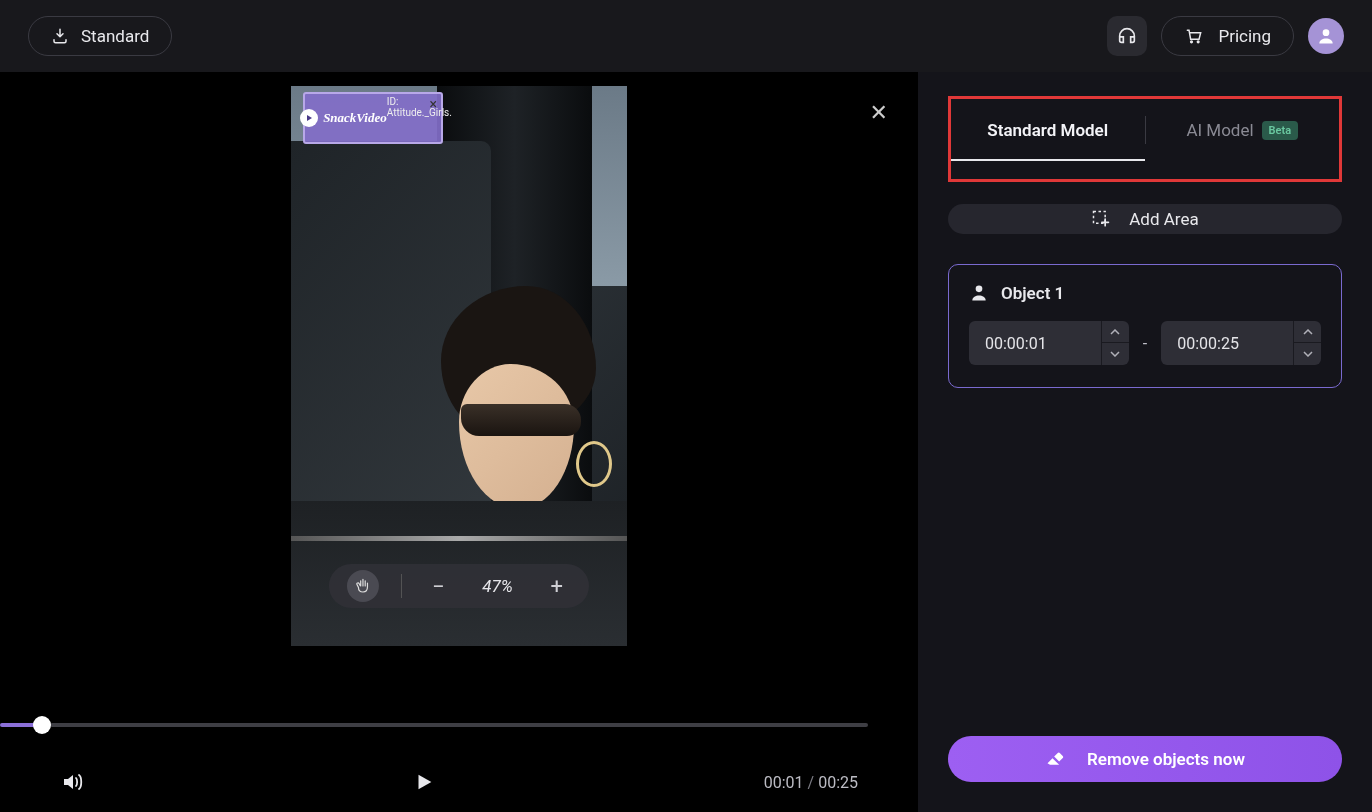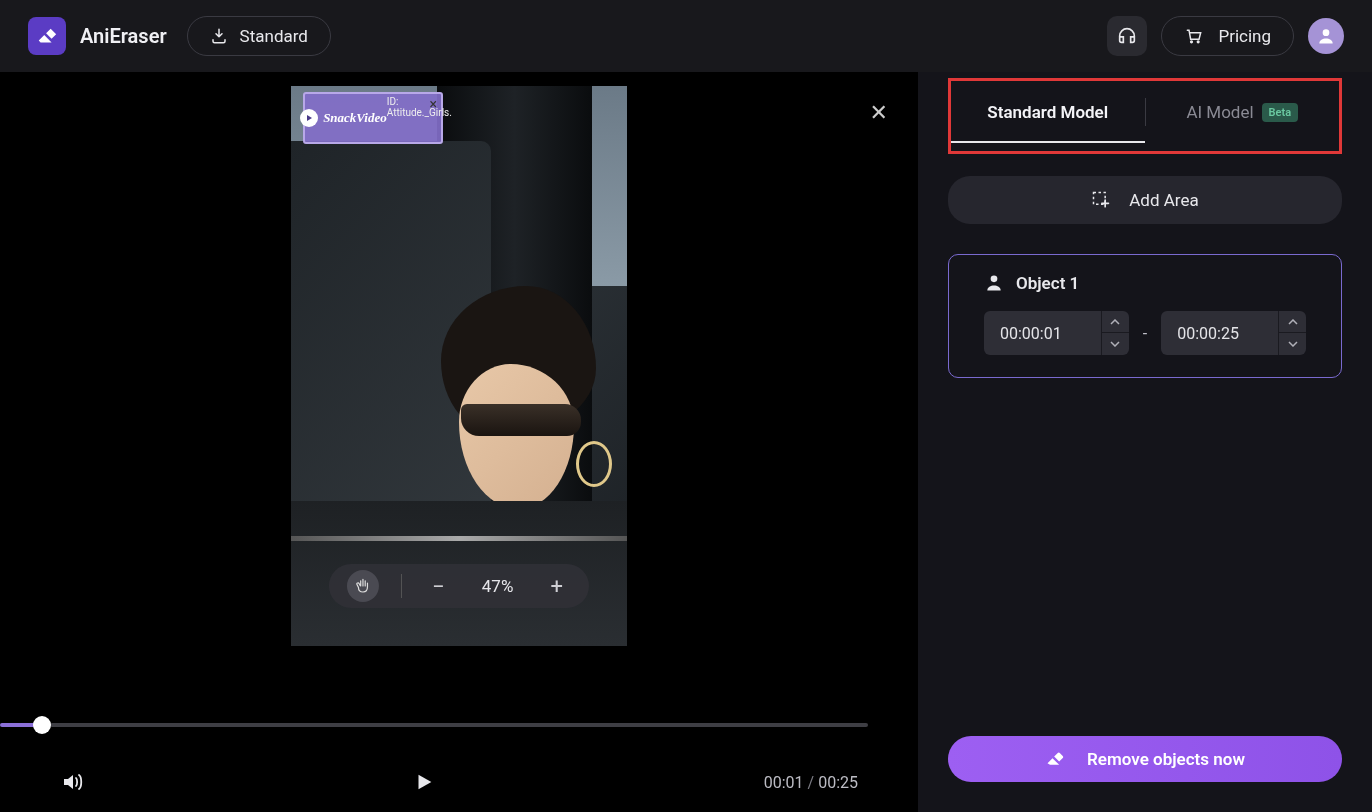--- a/index.html
+++ b/index.html
@@ -43,75 +43,67 @@
 .wm-id { font-size:10px; color:#eee; margin-top:2px; }
 .wm-close { position:absolute; top:2px; right:4px; font-size:14px; color:#333; cursor:pointer; }
 
 
 .stage-close { position:absolute; top:28px; right:30px; color:#ccc; font-size:22px; cursor:pointer; }
 
 
 .zoom-bar { position:absolute; bottom:38px; left:50%; transform:translateX(-50%); background:rgba(48,48,54,0.92); border-radius:24px; height:44px; display:flex; align-items:center; padding:0 18px; gap:22px; }
 .zoom-hand { width:32px; height:32px; background:#4a4a52; border-radius:50%; display:flex; align-items:center; justify-content:center; cursor:pointer; }
 .zoom-btn { font-size:22px; color:#cfcfd4; cursor:pointer; padding:0 8px; }
-.zoom-val { font-size:17px; color:#e6e6ea; min-width:46px; text-align:center; }
+.zoom-val { font-size:17px; color:#e6e6ea; min-width:46px; text-align:center;font-style:italic; }
 .zoom-sep { width:1px; height:24px; background:#555; }
 
 
 .slider-wrap { padding:0 50px; height:18px; position:relative; margin-top:4px; }
 .slider-track { height:4px; background:#3e3e44; border-radius:2px; position:relative; top:7px; }
 .slider-fill { position:absolute; top:7px; left:0; height:4px; background:#8b6fd8; border-radius:2px; }
 .slider-thumb { position:absolute; top:0; width:18px; height:18px; background:#fff; border-radius:50%; cursor:pointer; }
 
 
 .controls-row { display:flex; align-items:center; padding:0 60px; height:60px; margin-top:18px; }
 .vol-icon { cursor:pointer; }
 .play-icon { margin-left:auto; margin-right:auto; cursor:pointer; }
 .time-disp { font-size:16px; color:#bcbcc4; }
 .time-sep { color:#7a7a82; }
 
 
 .right-panel { width:454px; background:#14141a; padding:0 30px 30px; display:flex; flex-direction:column; position:relative; }
-.model-tabs-wrap { border:3px solid #e03838; margin-top:6px; padding-bottom:8px; }
+.model-tabs-wrap { border:3px solid #e03838; margin-top:24px; padding-bottom:18px; }
 .model-tabs { display:flex; height:62px; }
 .model-tab { flex:1; display:flex; align-items:center; justify-content:center; gap:8px; font-size:17px; cursor:pointer; position:relative; }
 .model-tab.active { color:#f4f4f8; font-weight:600; }
 .model-tab.inactive { color:#8a8a94; }
 .model-tab.active::after { content:""; position:absolute; bottom:0; left:0; right:0; height:2px; background:#e8e8ec; }
 .tab-sep { width:1px; height:28px; background:#3a3a42; align-self:center; }
 .beta-badge { background:#2a5a4a; color:#6ac8a0; font-size:11px; padding:3px 7px; border-radius:4px; font-weight:600; }
 
-.add-area-btn { margin-top:22px; height:48px; background:#26262e; border-radius:22px; display:flex; align-items:center; justify-content:center; gap:18px; font-size:17px; cursor:pointer; color:#e8e8ec; }
-
-.object-card { margin-top:30px; border:1px solid #7a6ad0; border-radius:10px; padding:18px 35px 22px; }
+.add-area-btn { margin-top:22px; height:30px; background:#26262e; border-radius:22px; display:flex; align-items:center; justify-content:center; gap:18px; font-size:17px; cursor:pointer; color:#e8e8ec; }
+
+.object-card { margin-top:30px; border:1px solid #7a6ad0; border-radius:10px; padding:18px 20px 22px; }
 .obj-head { display:flex; align-items:center; gap:12px; font-size:17px; font-weight:600; margin-bottom:18px; }
 .time-row { display:flex; align-items:center; gap:14px; }
 .time-input { flex:1; height:44px; background:#2e2e36; border-radius:6px; display:flex; align-items:center; }
 .time-text { flex:1; padding-left:16px; font-size:16px; color:#e4e4e8; }
 .spin { width:28px; display:flex; flex-direction:column; border-left:1px solid #1a1a20; }
 .spin-btn { height:22px; display:flex; align-items:center; justify-content:center; cursor:pointer; color:#b0b0b8; }
 .spin-btn:first-child { border-bottom:1px solid #1a1a20; }
 .time-dash { color:#c0c0c8; font-size:16px; }
 
 .remove-btn { margin-top:auto; height:46px; background:linear-gradient(90deg,#9d5ff2 0%,#8e52e8 100%); border-radius:23px; display:flex; align-items:center; justify-content:center; gap:22px; font-size:17px; font-weight:600; cursor:pointer; color:#fff; }
 
 svg { display:block; }
 </style>
 </head>
 <body>
 
 <div class="header">
-  <div class="logo-wrap">
-    <div class="logo-icon">
-      <svg width="22" height="22" viewBox="0 0 24 24">
-          <path d="M3 17l6-6 8 8H5l-2-2zm8-8l5-5 6 6-5 5-6-6z" fill="#fff"></path>
-        </svg>
-    </div>
-    <span class="logo-text">AniEraser</span>
-  </div>
   <div class="software-btn">
     <svg width="18" height="18" viewBox="0 0 24 24">
         <path d="M12 3v10m0 0l-4-4m4 4l4-4M4 17v2a2 2 0 002 2h12a2 2 0 002-2v-2" stroke="#e8e8ec" stroke-width="2" fill="none" stroke-linecap="round"></path>
       </svg>
     <span>Standard</span>
   </div>
   <div class="header-right">
     <div class="icon-btn">
       <svg width="22" height="22" viewBox="0 0 24 24">
           <path d="M4 12a8 8 0 0116 0v5a2 2 0 01-2 2h-2v-6h4M4 12v5a2 2 0 002 2h2v-6H4" stroke="#e8e8ec" stroke-width="1.8" fill="none"></path>

